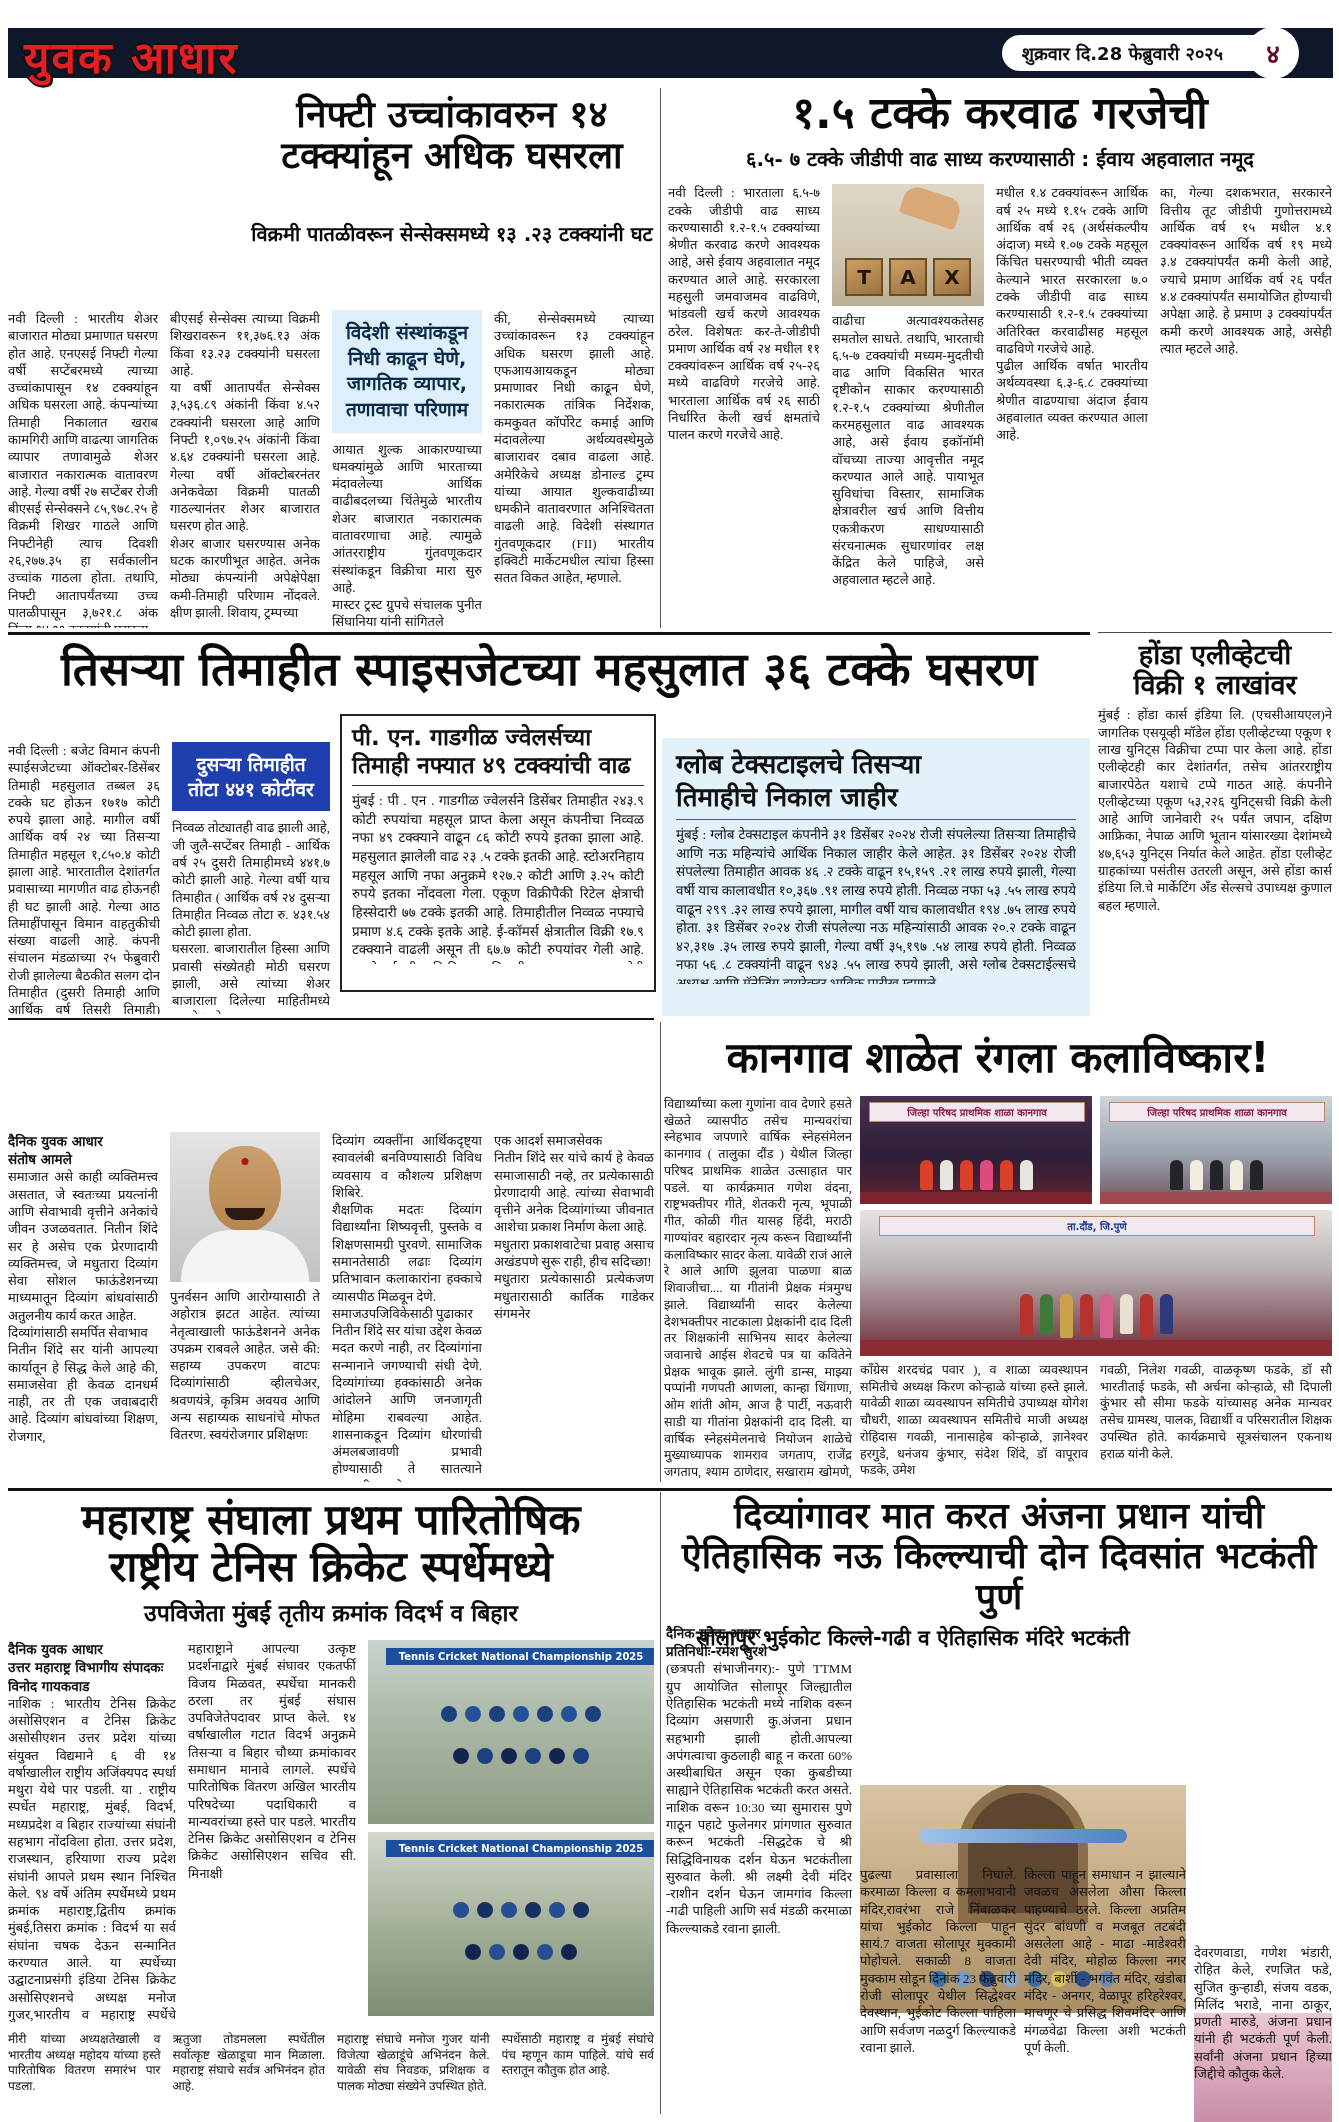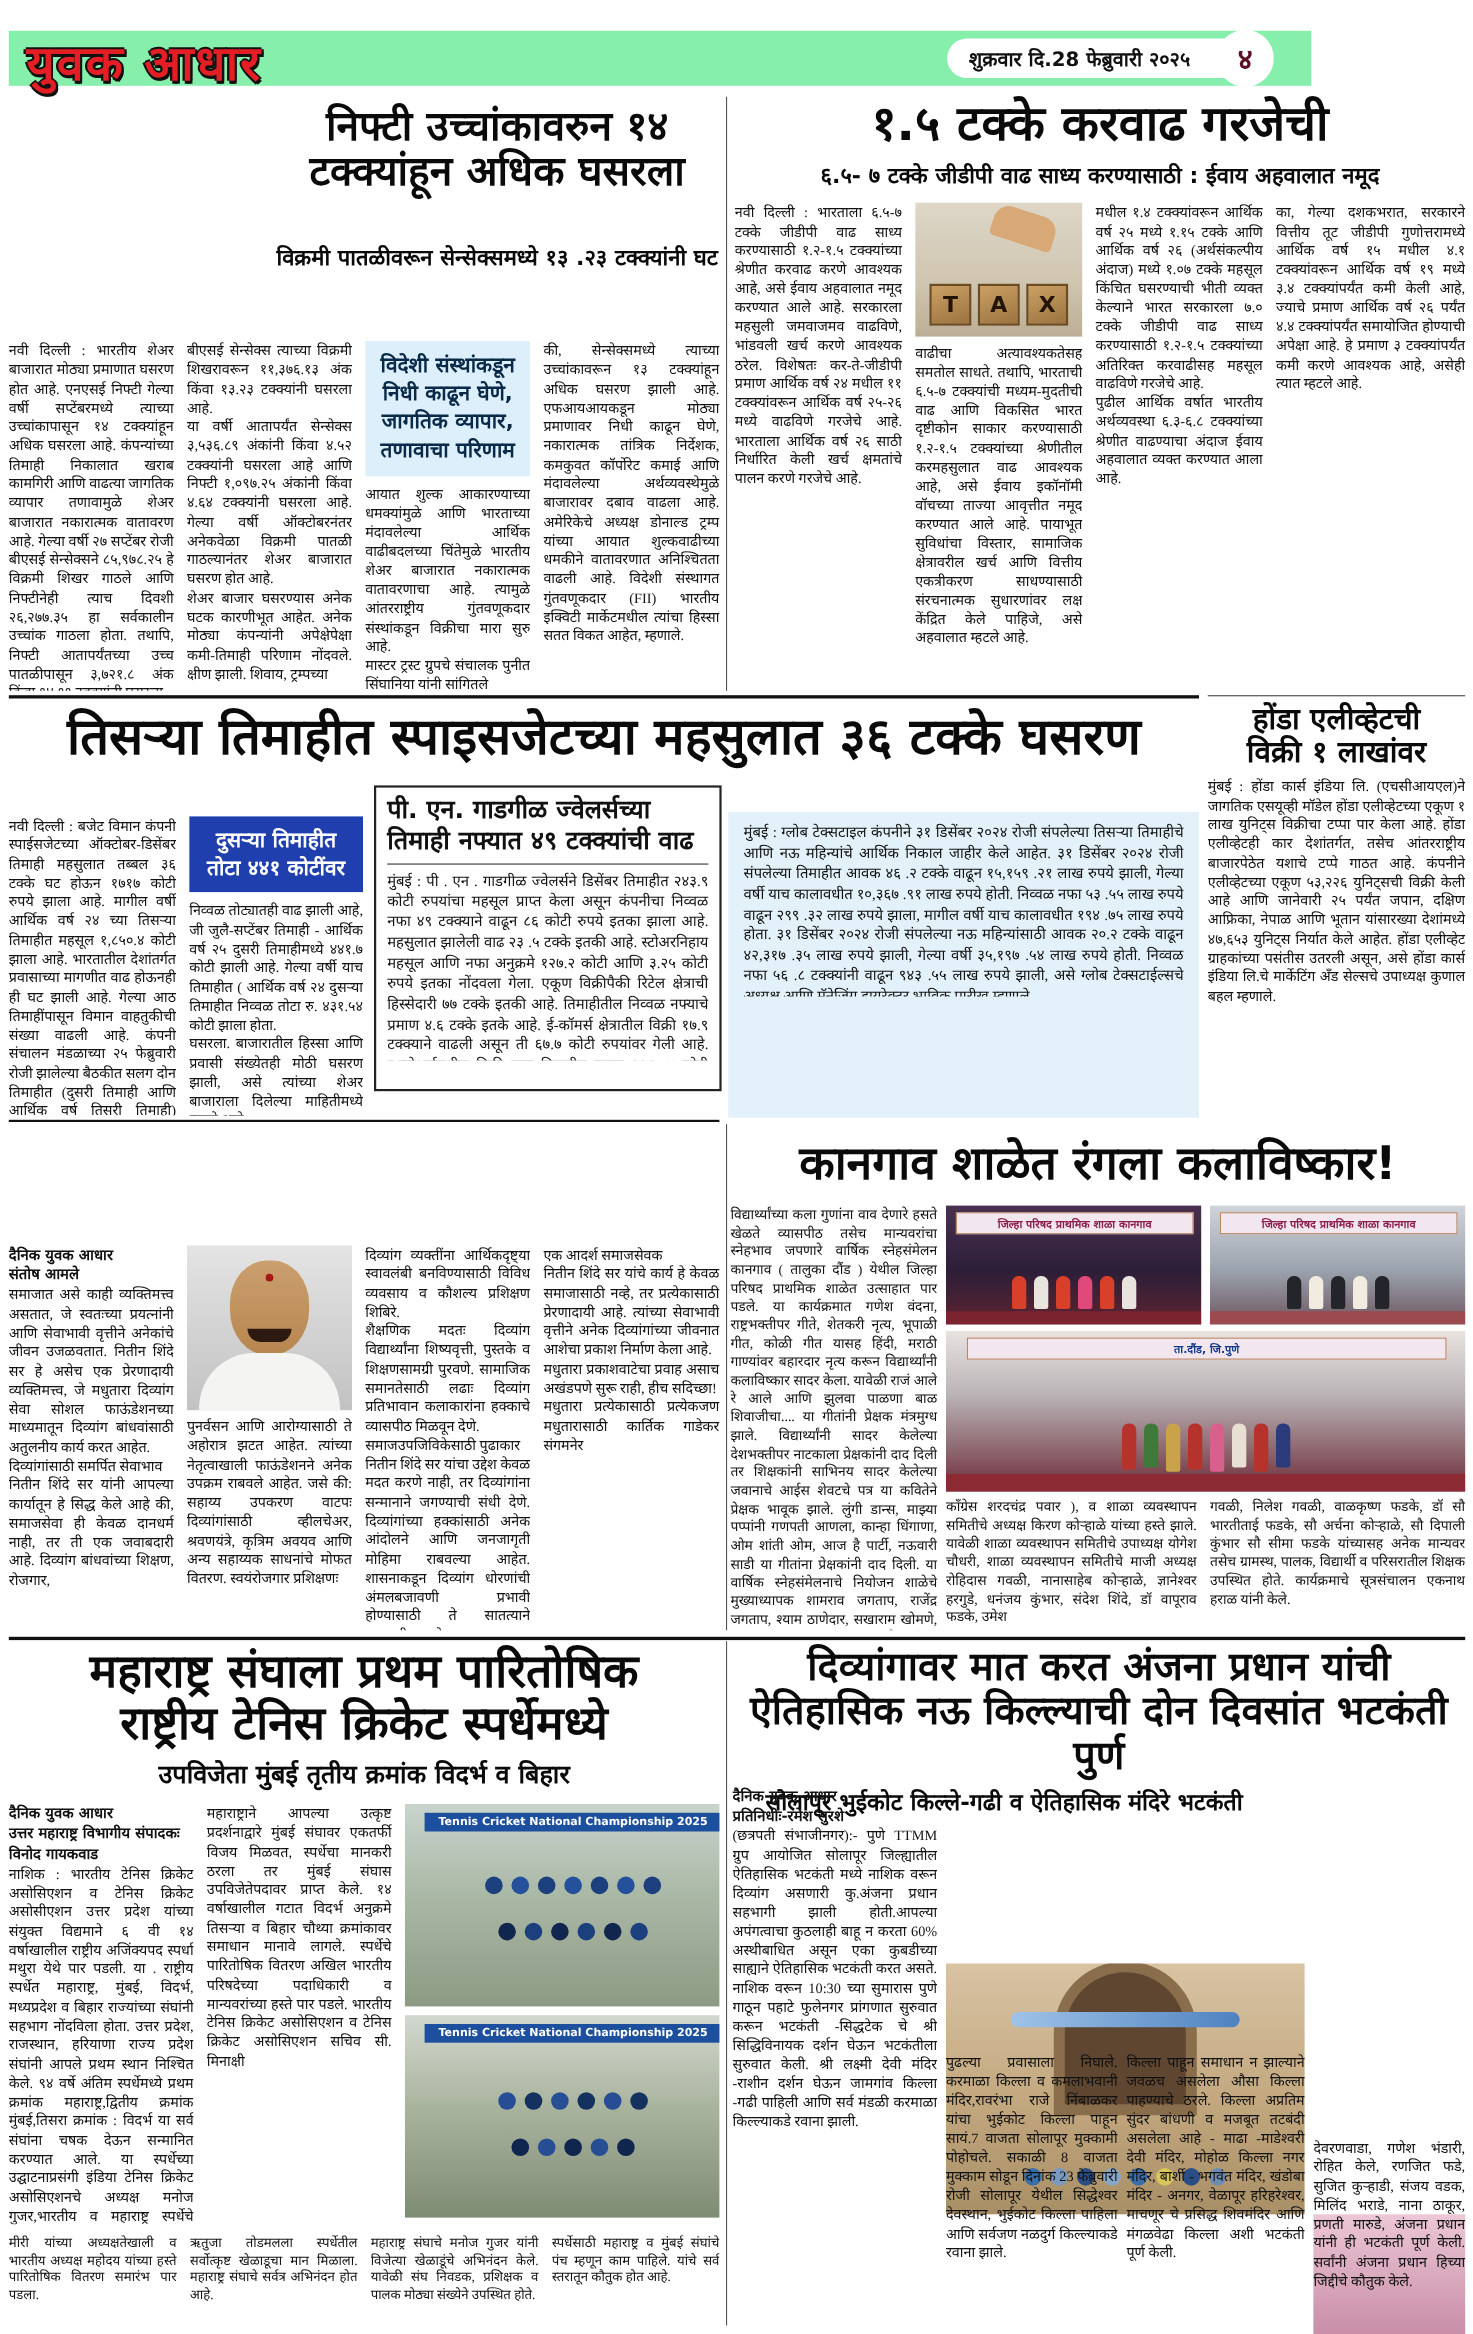--- a/index.html
+++ b/index.html
@@ -1,19 +1,19 @@
 <!DOCTYPE html>
 <html><head>
 <meta charset="utf-8">
 <style>
   html,body{margin:0;padding:0;background:#ffffff;}
   #page{position:relative;width:1339px;height:2122px;background:#ffffff;overflow:hidden;
         font-family:"Liberation Serif","DejaVu Serif",serif;color:#111;}
   
-  .band{position:absolute;left:8px;top:28px;width:1184px;height:50px;background:#86efac;}
+  .band{position:absolute;left:8px;top:28px;width:1325px;height:50px;background:#0f172a;}
   .logo{position:absolute;left:16px;top:-2px;font-family:"DejaVu Sans",sans-serif;font-weight:bold;
         font-size:44px;color:#e31e24;letter-spacing:2px;
         text-shadow:-2px 0 #111,2px 0 #111,0 -2px #111,0 2px #111,2px 2px #111;}
   .date-pill{position:absolute;right:58px;top:7px;height:36px;background:#fff;border-radius:18px;
         display:flex;align-items:center;padding:0 52px 0 20px;font-family:"DejaVu Sans",sans-serif;
         font-weight:bold;font-size:18px;color:#111;}
   .page-circle{position:absolute;right:34px;top:-1px;width:52px;height:52px;border-radius:50%;
         background:#fff;display:flex;align-items:center;justify-content:center;
         font-size:26px;font-weight:bold;color:#5d0f24;font-family:"DejaVu Sans",sans-serif;}
   
@@ -166,20 +166,24 @@
 
   <div class="pngbox abs" style="left:340px;top:714px;width:292px;height:258px;">
     <div class="bxhl">
       <div>पी. एन. गाडगीळ ज्वेलर्सच्या</div>
       <div>तिमाही नफ्यात ४९ टक्क्यांची वाढ</div>
     </div>
     <div class="boxbody" style="height:172px;overflow:hidden;">मुंबई : पी . एन . गाडगीळ ज्वेलर्सने डिसेंबर तिमाहीत २४३.९ कोटी रुपयांचा महसूल प्राप्त केला असून कंपनीचा निव्वळ नफा ४९ टक्क्याने वाढून ८६ कोटी रुपये इतका झाला आहे. महसुलात झालेली वाढ २३ .५ टक्के इतकी आहे. स्टोअरनिहाय महसूल आणि नफा अनुक्रमे १२७.२ कोटी आणि ३.२५ कोटी रुपये इतका नोंदवला गेला. एकूण विक्रीपैकी रिटेल क्षेत्राची हिस्सेदारी ७७ टक्के इतकी आहे. तिमाहीतील निव्वळ नफ्याचे प्रमाण ४.६ टक्के इतके आहे. ई-कॉमर्स क्षेत्रातील विक्री १७.९ टक्क्याने वाढली असून ती ६७.७ कोटी रुपयांवर गेली आहे. इ.स्टोअर्समधील विक्री याच तिमाहीत एकूण २२६ .४ कोटी रुपये इतकी झाली. ग्राहकांचा अतूट विश्वास आणि रिटेल क्षेत्रातील विस्तार याच्या बळावर डिसेंबर तिमाहीत चमकदार कामगिरी झाल्याचे कंपनीचे चेअरमन आणि व्यवस्थापकीय संचालक सौरभ गाडगीळ यांनी सांगितले.</div>
   </div>
 
   <div class="globebox abs" style="left:662px;top:738px;width:400px;height:258px;">
+    <div class="bxhl">
+      <div>ग्लोब टेक्सटाइलचे तिसऱ्या</div>
+      <div>तिमाहीचे निकाल जाहीर</div>
+    </div>
     <div class="boxbody" style="height:158px;overflow:hidden;">मुंबई : ग्लोब टेक्सटाइल कंपनीने ३१ डिसेंबर २०२४ रोजी संपलेल्या तिसऱ्या तिमाहीचे आणि नऊ महिन्यांचे आर्थिक निकाल जाहीर केले आहेत. ३१ डिसेंबर २०२४ रोजी संपलेल्या तिमाहीत आवक ४६ .२ टक्के वाढून १५,१५९ .२१ लाख रुपये झाली, गेल्या वर्षी याच कालावधीत १०,३६७ .९१ लाख रुपये होती. निव्वळ नफा ५३ .५५ लाख रुपये वाढून २९९ .३२ लाख रुपये झाला, मागील वर्षी याच कालावधीत १९४ .७५ लाख रुपये होता. ३१ डिसेंबर २०२४ रोजी संपलेल्या नऊ महिन्यांसाठी आवक २०.२ टक्के वाढून ४२,३१७ .३५ लाख रुपये झाली, गेल्या वर्षी ३५,१९७ .५४ लाख रुपये होती. निव्वळ नफा ५६ .८ टक्क्यांनी वाढून ९४३ .५५ लाख रुपये झाली, असे ग्लोब टेक्सटाईल्सचे अध्यक्ष आणि मॅनेजिंग डायरेक्टर भाविक पारीख म्हणाले.</div>
   </div>
 
   <div class="thinrule" style="left:1098px;top:632px;width:234px;"></div>
   <div class="abs" style="left:1098px;top:640px;width:234px;height:382px;">
     <div class="hl center" style="font-size:27px;">
       <div>होंडा एलीव्हेटची</div>
       <div>विक्री १ लाखांवर</div>
     </div>
     <div class="col" style="margin-top:6px;height:300px;">मुंबई : होंडा कार्स इंडिया लि. (एचसीआयएल)ने जागतिक एसयूव्ही मॉडेल होंडा एलीव्हेटच्या एकूण १ लाख युनिट्स विक्रीचा टप्पा पार केला आहे. होंडा एलीव्हेटही कार देशांतर्गत, तसेच आंतरराष्ट्रीय बाजारपेठेत यशाचे टप्पे गाठत आहे. कंपनीने एलीव्हेटच्या एकूण ५३,२२६ युनिट्सची विक्री केली आहे आणि जानेवारी २५ पर्यंत जपान, दक्षिण आफ्रिका, नेपाळ आणि भूतान यांसारख्या देशांमध्ये ४७,६५३ युनिट्स निर्यात केले आहेत. होंडा एलीव्हेट ग्राहकांच्या पसंतीस उतरली असून, असे होंडा कार्स इंडिया लि.चे मार्केटिंग अँड सेल्सचे उपाध्यक्ष कुणाल बहल म्हणाले.</div>

